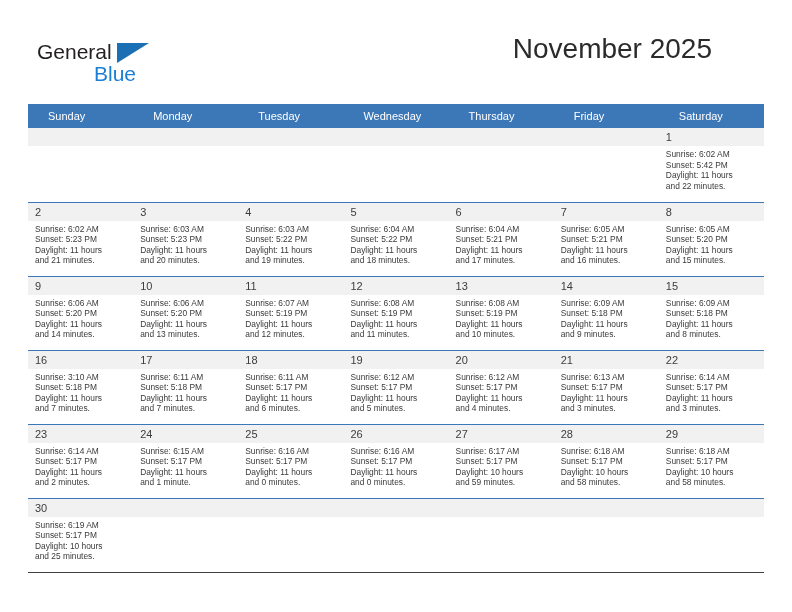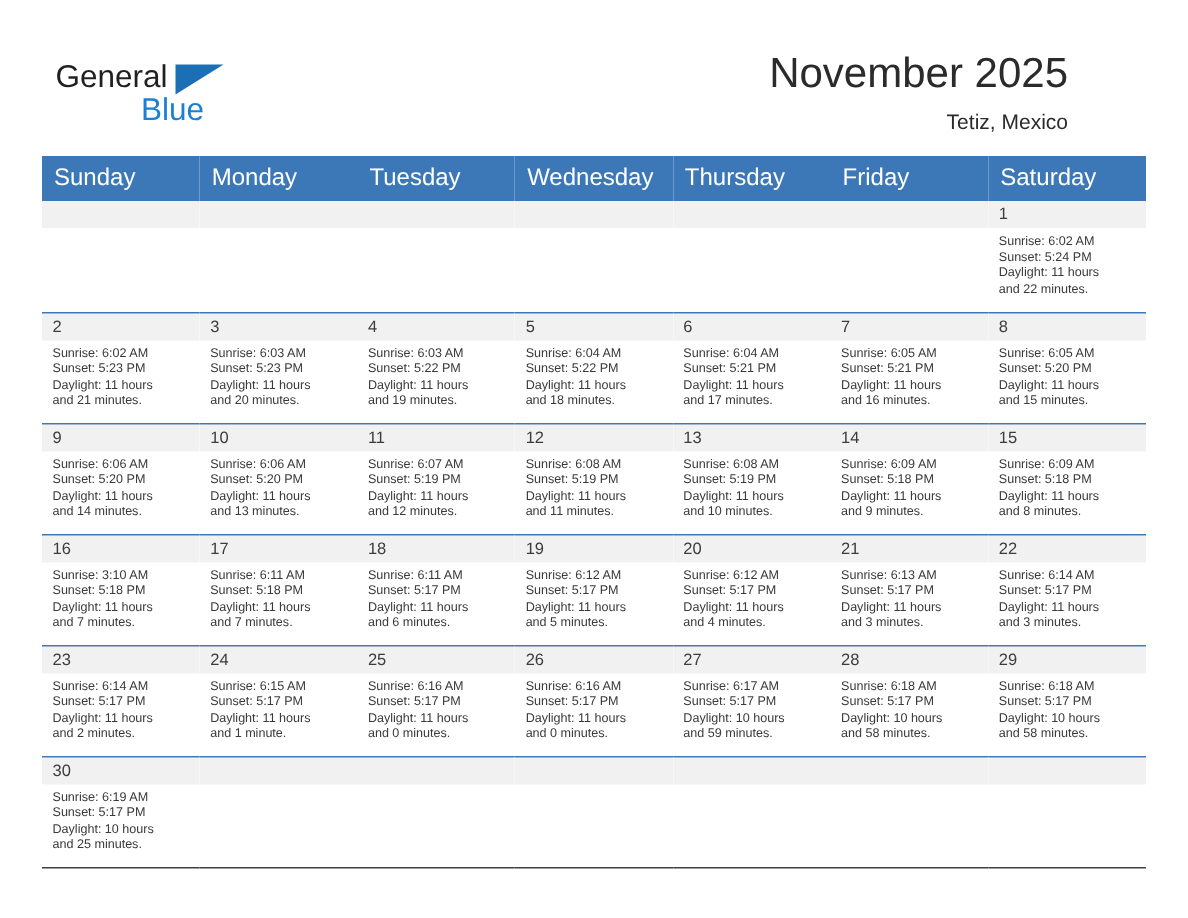--- a/index.html
+++ b/index.html
@@ -85,24 +85,24 @@
     position: absolute;
     left: 28px;
     top: 104px;
     width: 736px;
     border-collapse: collapse;
     table-layout: fixed;
   }
   .calendar th {
     background: #3c78b8;
     color: #ffffff;
-    font-size: 16px;
+    font-size: 11px;
     font-weight: normal;
     text-align: left;
-    padding: 6px 0 6px 8px;
+    padding: 6px 0 6px 20px;
     height: 22px;
     font-family: "Liberation Sans", sans-serif;
   }
   .calendar td {
     width: 105.14px;
     height: 74px;
     vertical-align: top;
     padding: 0;
     border-bottom: 1px solid #3c78b8;
     background: #ffffff;
@@ -141,21 +141,20 @@
   <div class="top-bar">
 
     <div class="logo">
       <span class="logo-general">General</span>
       <span class="logo-triangle"></span>
       <span class="logo-blue">Blue</span>
     </div>
 
     <div class="title-block">
       <div class="month-title">November 2025</div>
-      <div class="location">Tetiz, Mexico</div>
     </div>
 
   </div>
 
   <table class="calendar">
     <thead>
       <tr>
         <th>Sunday</th>
         <th>Monday</th>
         <th>Tuesday</th>
@@ -182,21 +181,21 @@
           <td class="empty">
             <span class="daynum"></span>
           </td>
           <td class="empty">
             <span class="daynum"></span>
           </td>
           <td>
             <span class="daynum">1</span>
             <div class="info">
               <div>Sunrise: 6:02 AM</div>
-              <div>Sunset: 5:24 PM</div>
+              <div>Sunset: 5:42 PM</div>
               <div>Daylight: 11 hours</div>
               <div>and 22 minutes.</div>
             </div>
           </td>
         </tr>
         <tr>
           <td>
             <span class="daynum">2</span>
             <div class="info">
               <div>Sunrise: 6:02 AM</div>

